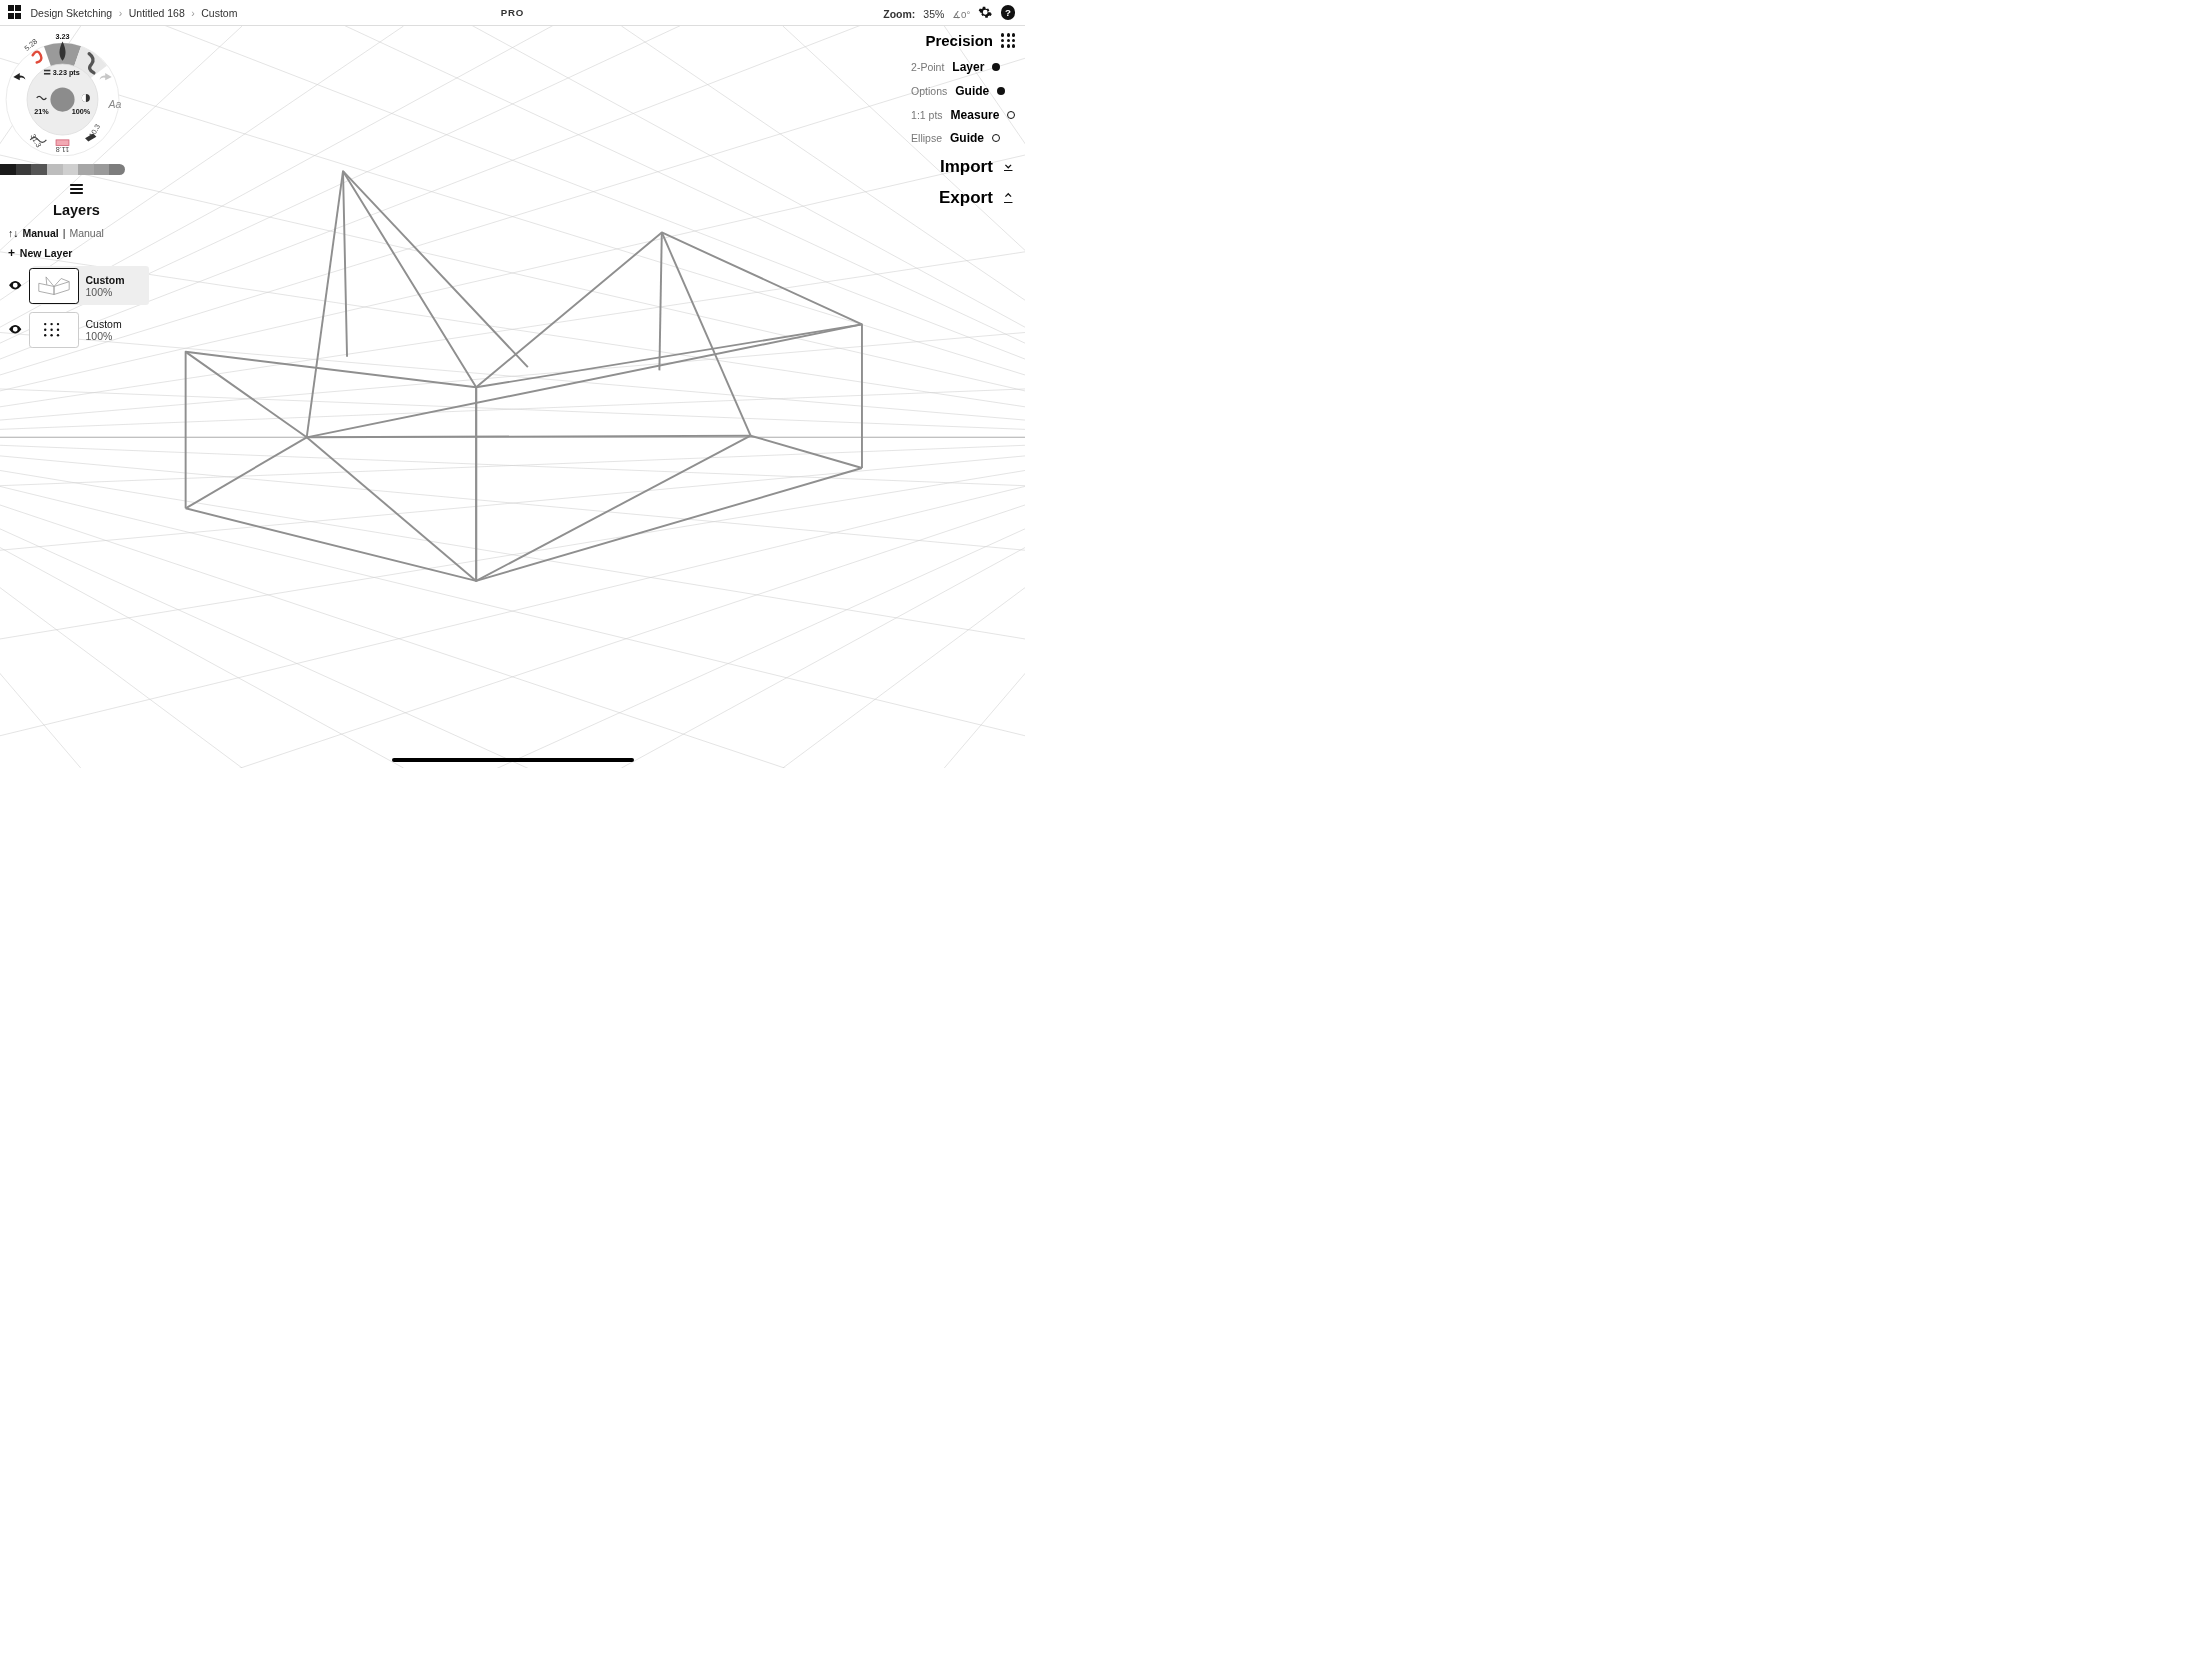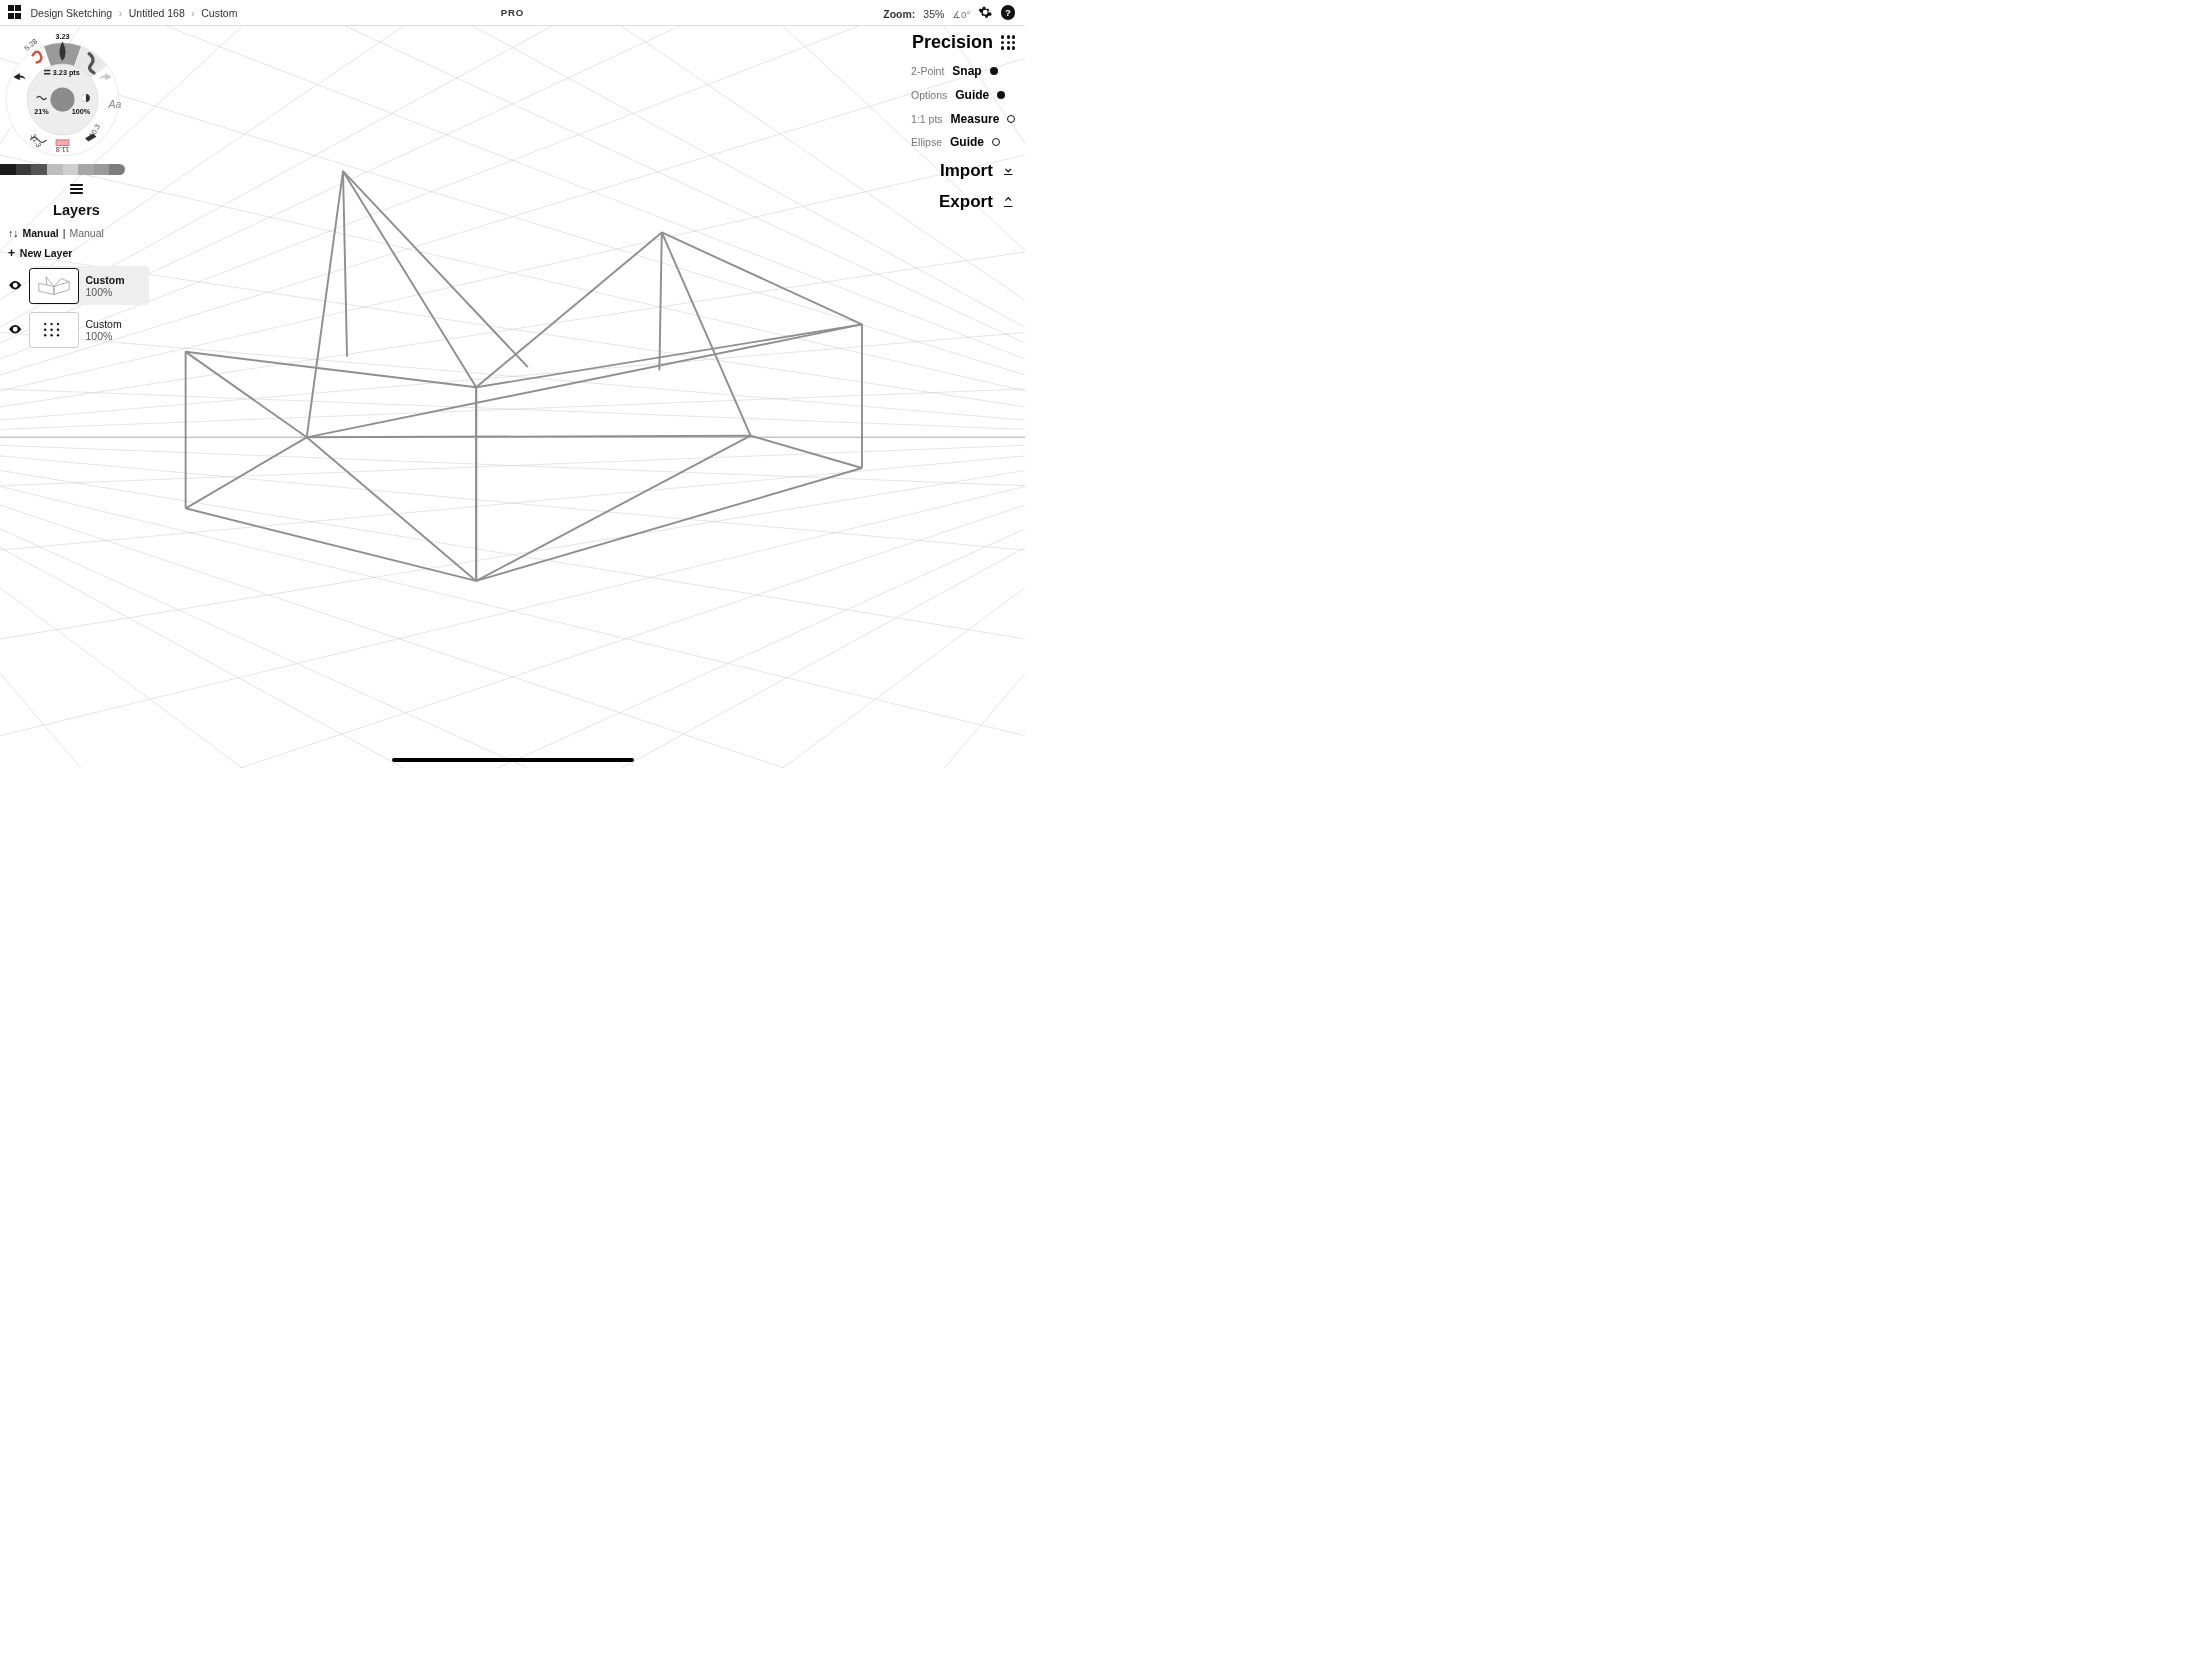--- a/index.html
+++ b/index.html
@@ -48,21 +48,21 @@
   .layer-thumb.unsel { border:0.8px solid #ccc; }
   .layer-thumb svg { width:40px; height:27.4px; }
   .layer-meta { display:flex; flex-direction:column; font-size:10.5px; }
   .layer-row.active-row { position:relative; }
   .layer-row.active-row::before { content:""; position:absolute; left:24px; right:-4px; top:-1.6px; bottom:-1.6px; background:#eee; border-radius:3.2px; z-index:-1; }
   .layer-row.active-row .layer-name { font-weight:700; }
   .layer-opacity { color:#555; }
 
   
   .rpanel { position:absolute; top:32px; right:9.7px; z-index:25; text-align:right; font-size:11.3px; }
-  .rpanel .title { font-weight:800; font-size:18px; display:flex; align-items:center; justify-content:flex-end; gap:8px; margin-bottom:11.3px; }
+  .rpanel .title { font-weight:800; font-size:15px; display:flex; align-items:center; justify-content:flex-end; gap:8px; margin-bottom:11.3px; }
   .rpanel .dots { display:grid; grid-template-columns:repeat(3,3.2px); gap:2.4px; cursor:pointer; }
   .rpanel .dots span { width:3.2px; height:3.2px; background:#111; border-radius:50%; }
   .rpanel .row { display:flex; align-items:center; gap:8px; margin-bottom:9.7px; cursor:pointer; }
   .rpanel .row .dim { color:#777; font-size:10.5px; }
   .rpanel .row .main { font-weight:700; font-size:12px; }
   .rpanel .row .dot { width:8px; height:8px; border-radius:50%; background:#111; }
   .rpanel .row .circle { width:8px; height:8px; border-radius:50%; border:1.2px solid #111; }
   .rpanel .action { display:flex; align-items:center; justify-content:flex-end; gap:8px; font-weight:800; font-size:17px; margin-top:11.3px; margin-bottom:4.8px; cursor:pointer; }
   .rpanel .action svg { width:14.5px; height:14.5px; }
 
@@ -310,21 +310,21 @@
         <span></span>
         <span></span>
         <span></span>
         <span></span>
         <span></span>
         <span></span>
       </div>
   </div>
   <div class="row">
     <span class="dim">2-Point</span>
-    <span class="main">Snap</span>
+    <span class="main">Layer</span>
     <span class="dot"></span>
   </div>
   <div class="row">
     <span class="dim">Options</span>
     <span class="main">Guide</span>
     <span class="dot"></span>
   </div>
   <div class="row">
     <span class="dim">1:1 pts</span>
     <span class="main">Measure</span>

